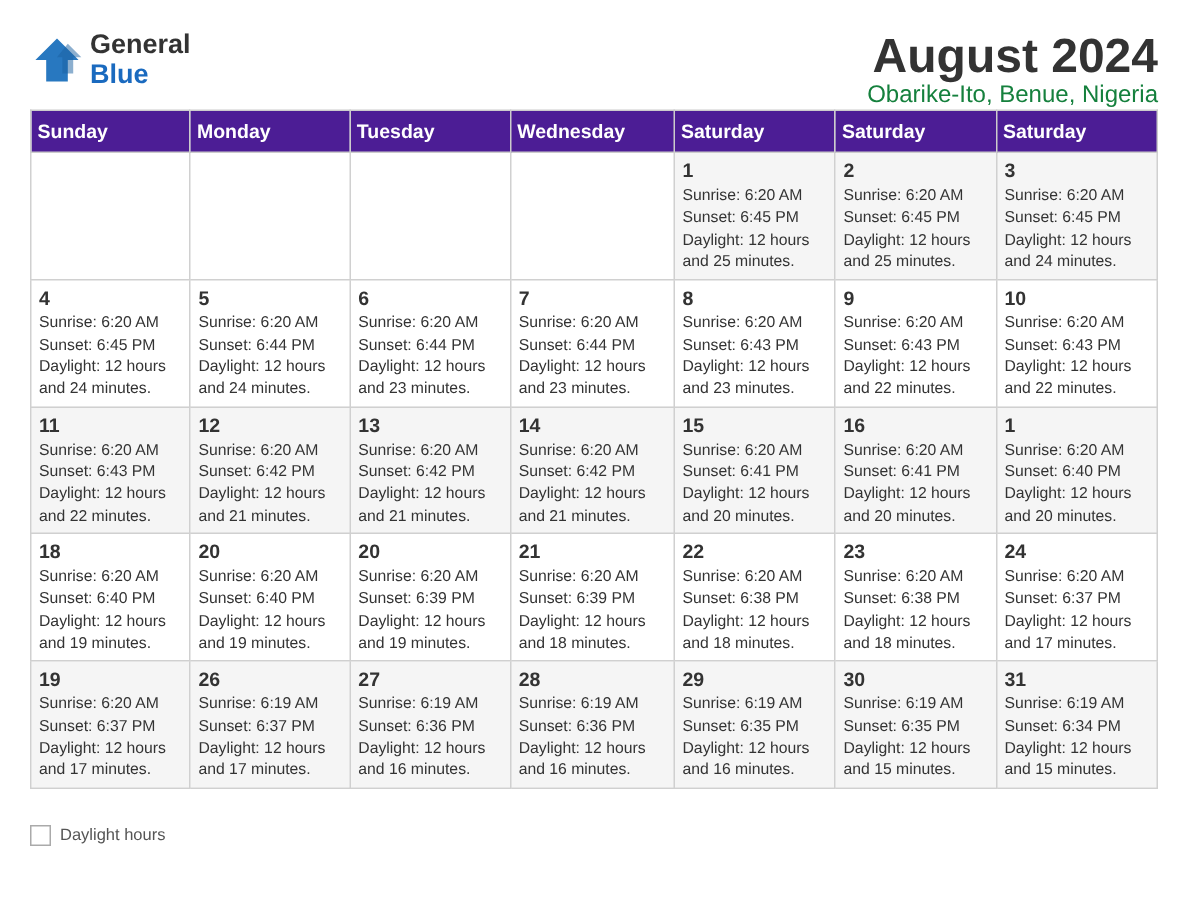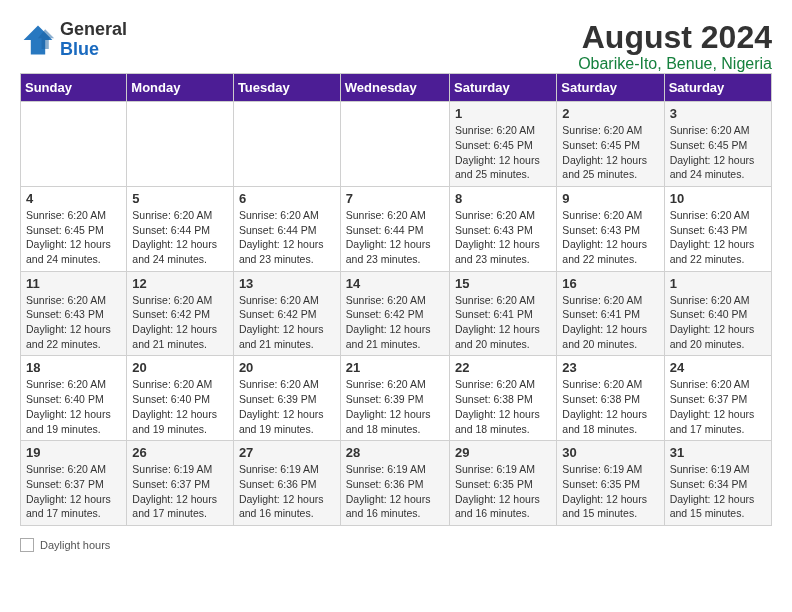--- a/index.html
+++ b/index.html
@@ -79,21 +79,21 @@
     }
     .day-info {
       color: #333;
       font-size: 10.5px;
       line-height: 1.4;
     }
     .empty-cell {
       background: #fff !important;
     }
     .legend {
-      margin-top: 12px;
+      margin-top: 24px;
       font-size: 11px;
       color: #555;
       display: flex;
       align-items: center;
       gap: 6px;
     }
     .legend-box {
       width: 14px;
       height: 14px;
       background: #fff;

